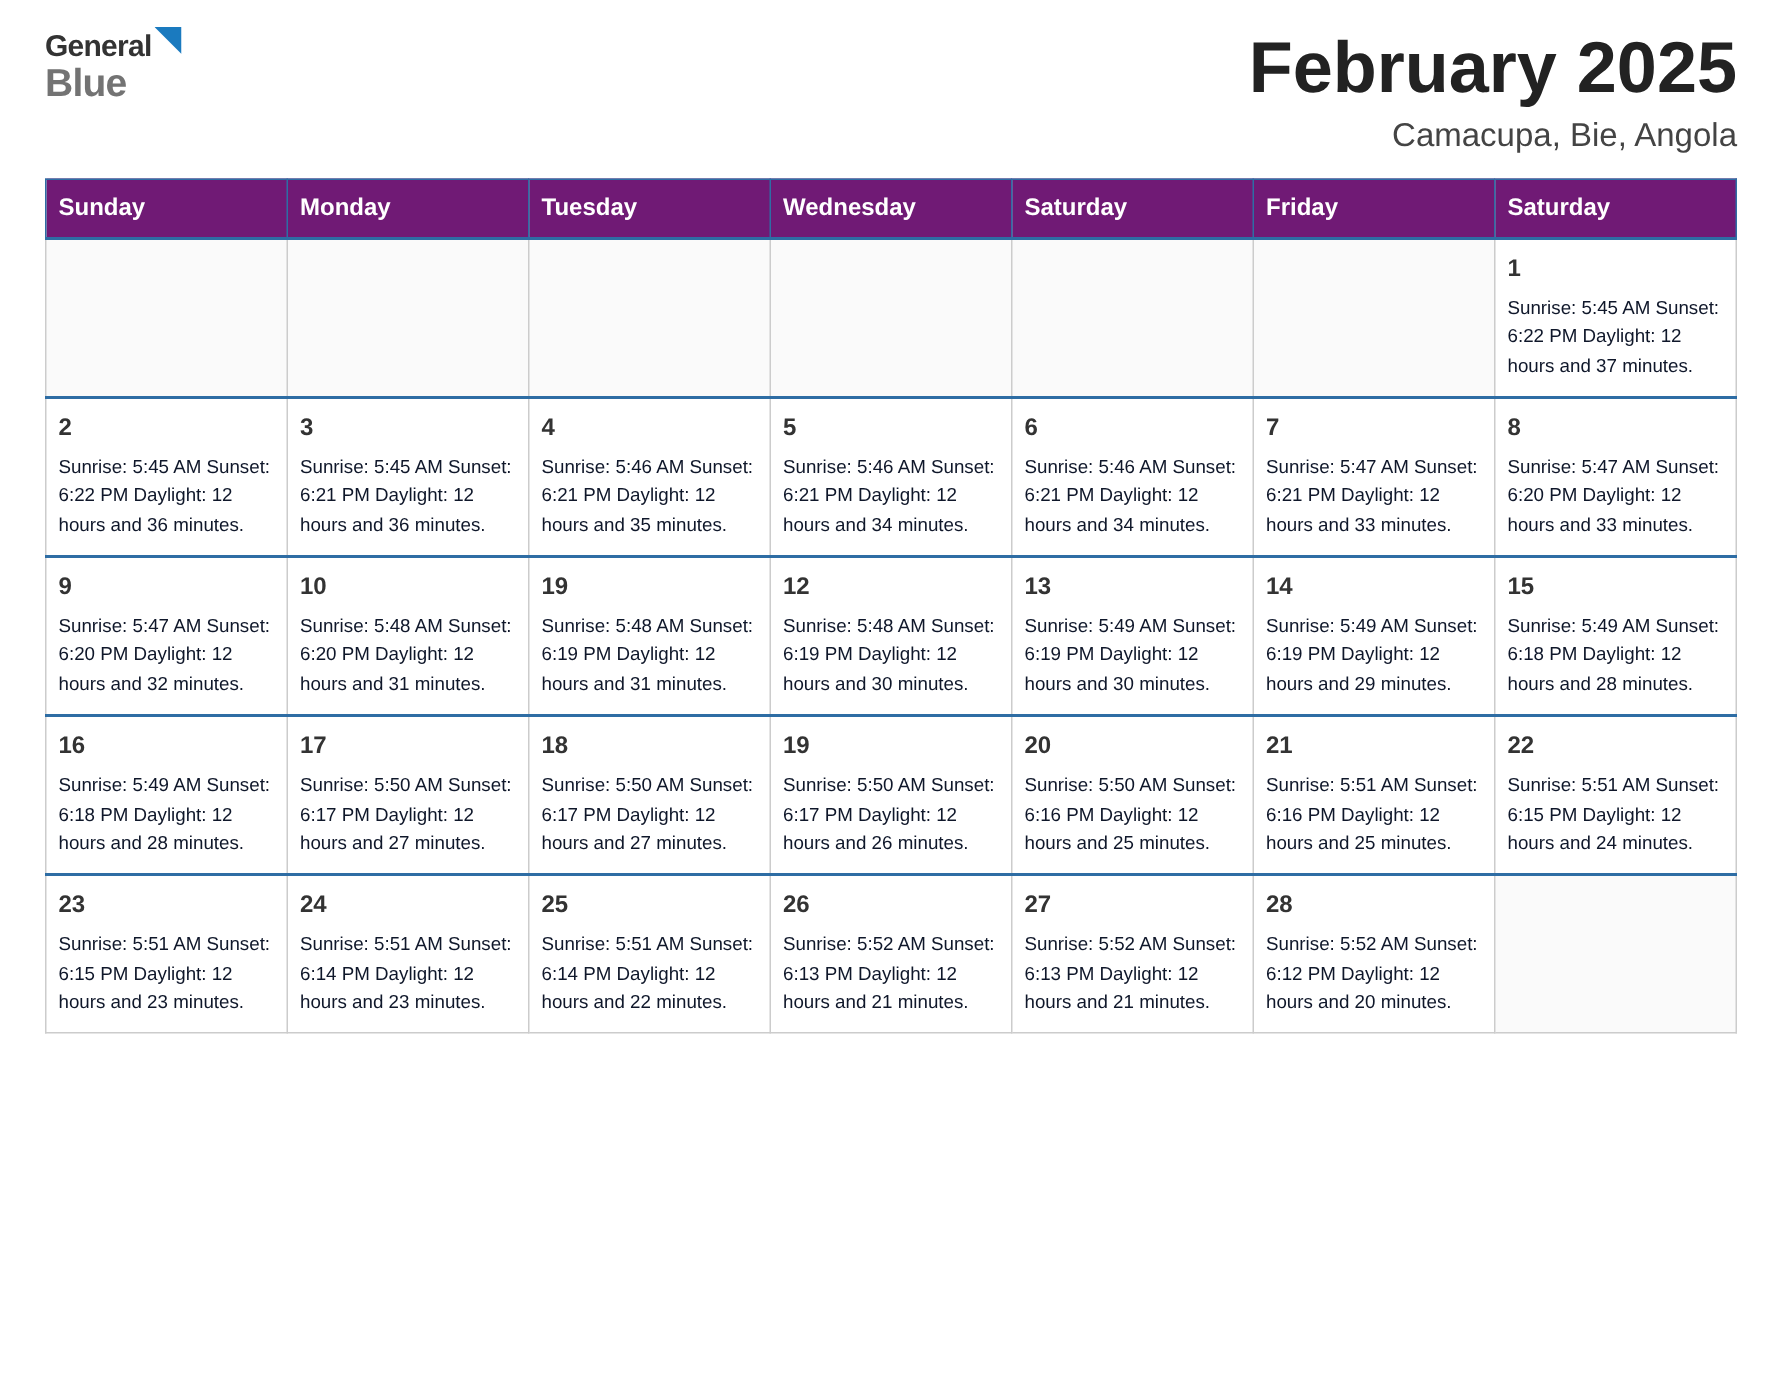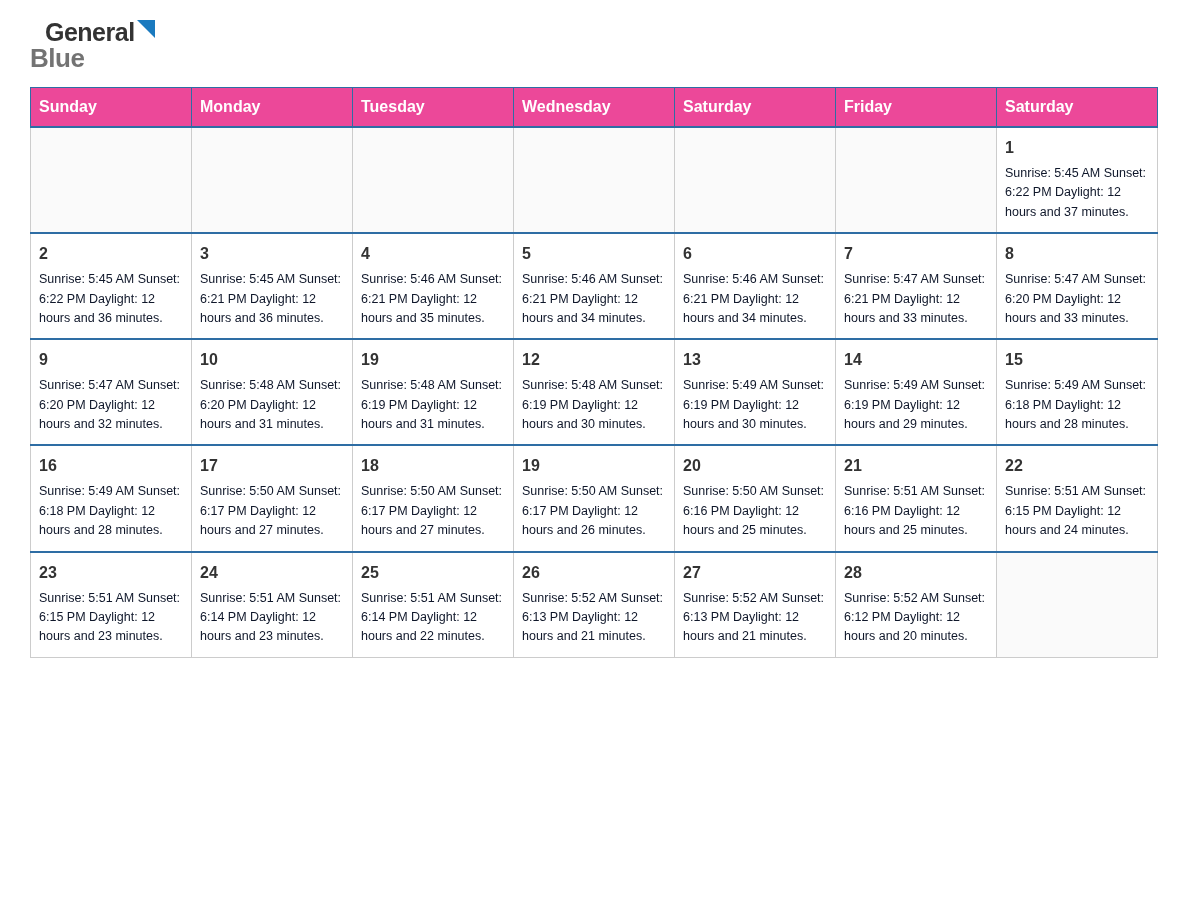--- a/index.html
+++ b/index.html
@@ -17,25 +17,24 @@
       align-items: flex-start;
       margin-bottom: 16px;
     }
     .logo {
       display: flex;
       flex-direction: column;
       align-items: flex-start;
       line-height: 1;
     }
     .logo-general {
-      font-size: 25px;
+      font-size: 20px;
       font-weight: bold;
       color: #333;
       letter-spacing: -0.5px;
-      margin-left: 15px;
     }
     .logo-blue {
       font-size: 26px;
       font-weight: bold;
       color: #737373;
       letter-spacing: -0.5px;
     }
     .title-block {
       text-align: right;
     }
@@ -49,21 +48,21 @@
       font-size: 22px;
       font-weight: normal;
       color: #444;
       margin-top: 4px;
     }
     .calendar {
       width: 100%;
       border-collapse: collapse;
     }
     .calendar thead th {
-      background-color: #ec4899;
+      background-color: #701a75;
       color: #fff;
       font-size: 16px;
       font-weight: bold;
       padding: 10px 8px;
       text-align: left;
       border: 1px solid #2e6da4;
     }
     .calendar tbody td {
       vertical-align: top;
       border: 1px solid #ccc;
@@ -100,20 +99,24 @@
     <div style="display:flex; align-items:center;">
       <span class="logo-general">General</span>
       <span style="display:inline-block; margin-left:2px; position:relative; top:-2px;">
         <svg width="18" height="18" viewBox="0 0 18 18">
           <polygon points="0,0 18,0 18,18" fill="#1a7abf"></polygon>
         </svg>
       </span>
     </div>
     <span class="logo-blue">Blue</span>
   </div>
+  <div class="title-block">
+    <h1>February 2025</h1>
+    <h2>Camacupa, Bie, Angola</h2>
+  </div>
 </div>
 
 <table class="calendar">
   <thead>
     <tr>
     <th>Sunday</th>
         <th>Monday</th>
         <th>Tuesday</th>
         <th>Wednesday</th>
         <th>Saturday</th>

